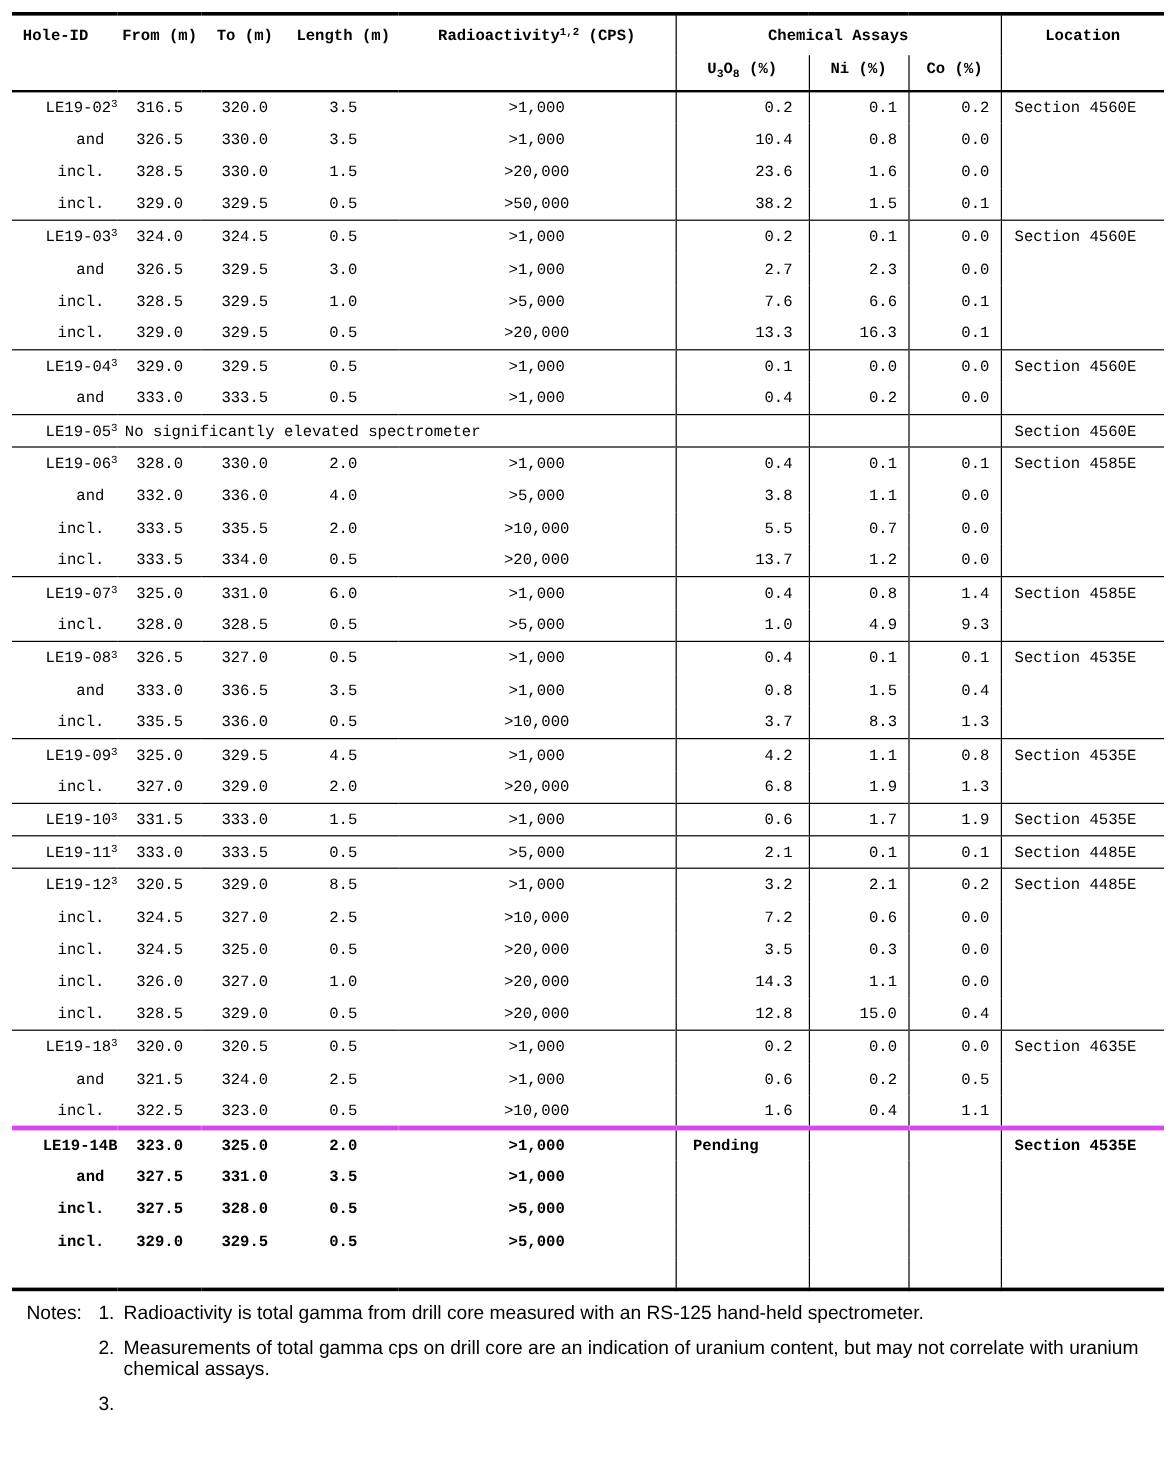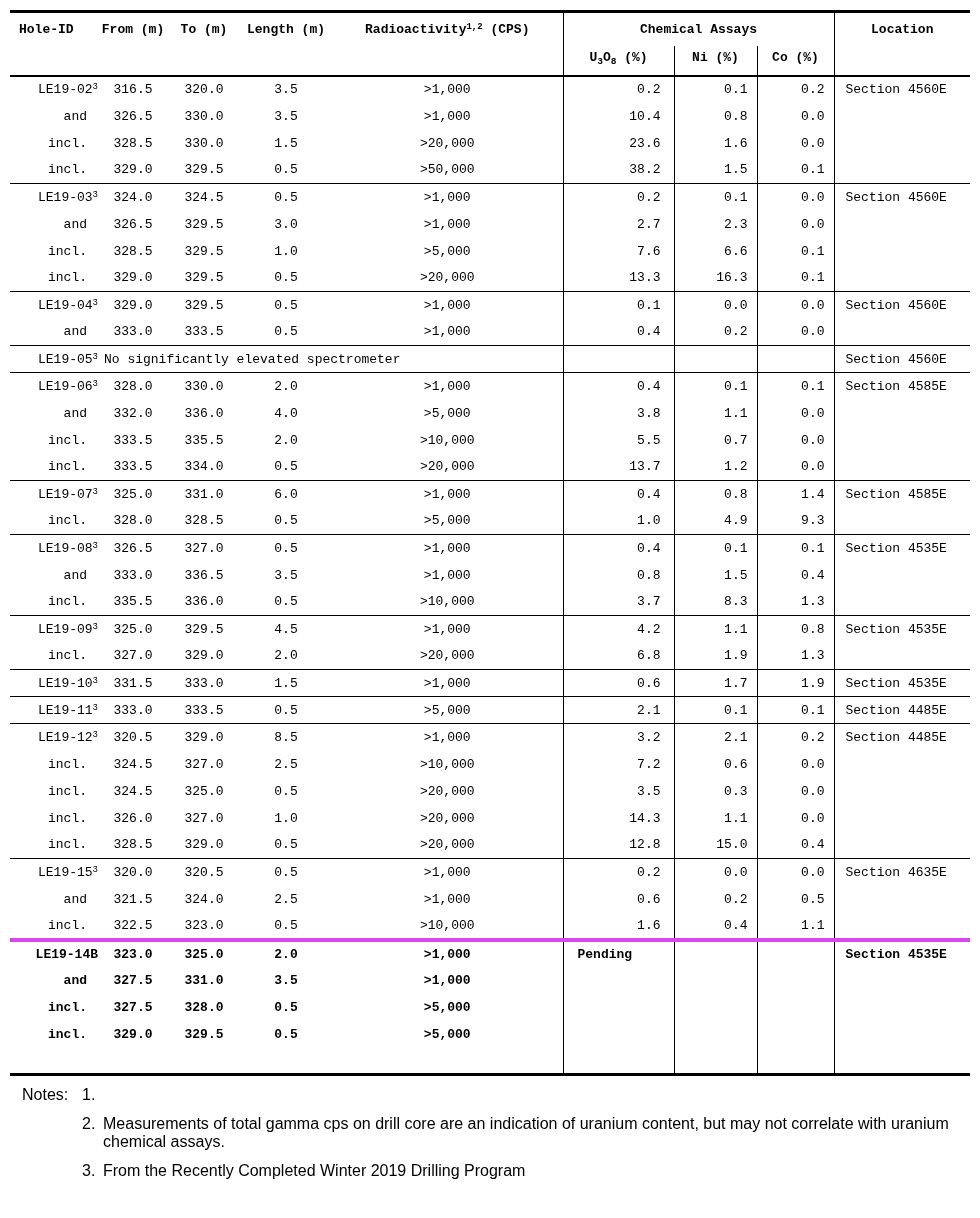--- a/index.html
+++ b/index.html
@@ -403,21 +403,21 @@
         <td class="c">328.5</td>
         <td class="c">329.0</td>
         <td class="c">0.5</td>
         <td class="c">&gt;20,000</td>
         <td class="r bl u3o8">12.8</td>
         <td class="r bl ni">15.0</td>
         <td class="r bl co">0.4</td>
         <td class="l bl location"></td>
       </tr>
       <tr class="group-start">
-        <td class="hole main"><span>LE19-15</span><sup>3</sup></td>
+        <td class="hole main"><span>LE19-18</span><sup>3</sup></td>
         <td class="c">320.0</td>
         <td class="c">320.5</td>
         <td class="c">0.5</td>
         <td class="c">&gt;1,000</td>
         <td class="r bl u3o8">0.2</td>
         <td class="r bl ni">0.0</td>
         <td class="r bl co">0.0</td>
         <td class="l bl location">Section 4635E</td>
       </tr>
       <tr>
@@ -498,23 +498,23 @@
         <td class="l bl location"></td>
       </tr>
     </tbody>
 </table>
 
 <div class="notes">
   <span class="notes-label">Notes:</span>
   <div class="notes-list">
     <div class="note-item">
       <span class="note-num">1.</span>
+      <span class="note-text">Radioactivity is total gamma from drill core measured with an RS-125 hand-held spectrometer.</span>
     </div>
     <div class="note-item">
       <span class="note-num">2.</span>
       <span class="note-text">Measurements of total gamma cps on drill core are an indication of uranium content, but may not correlate with uranium chemical assays.</span>
     </div>
     <div class="note-item">
       <span class="note-num">3.</span>
-      <span class="note-text">From the Recently Completed Winter 2019 Drilling Program</span>
     </div>
   </div>
 </div>
 
 </body></html>

